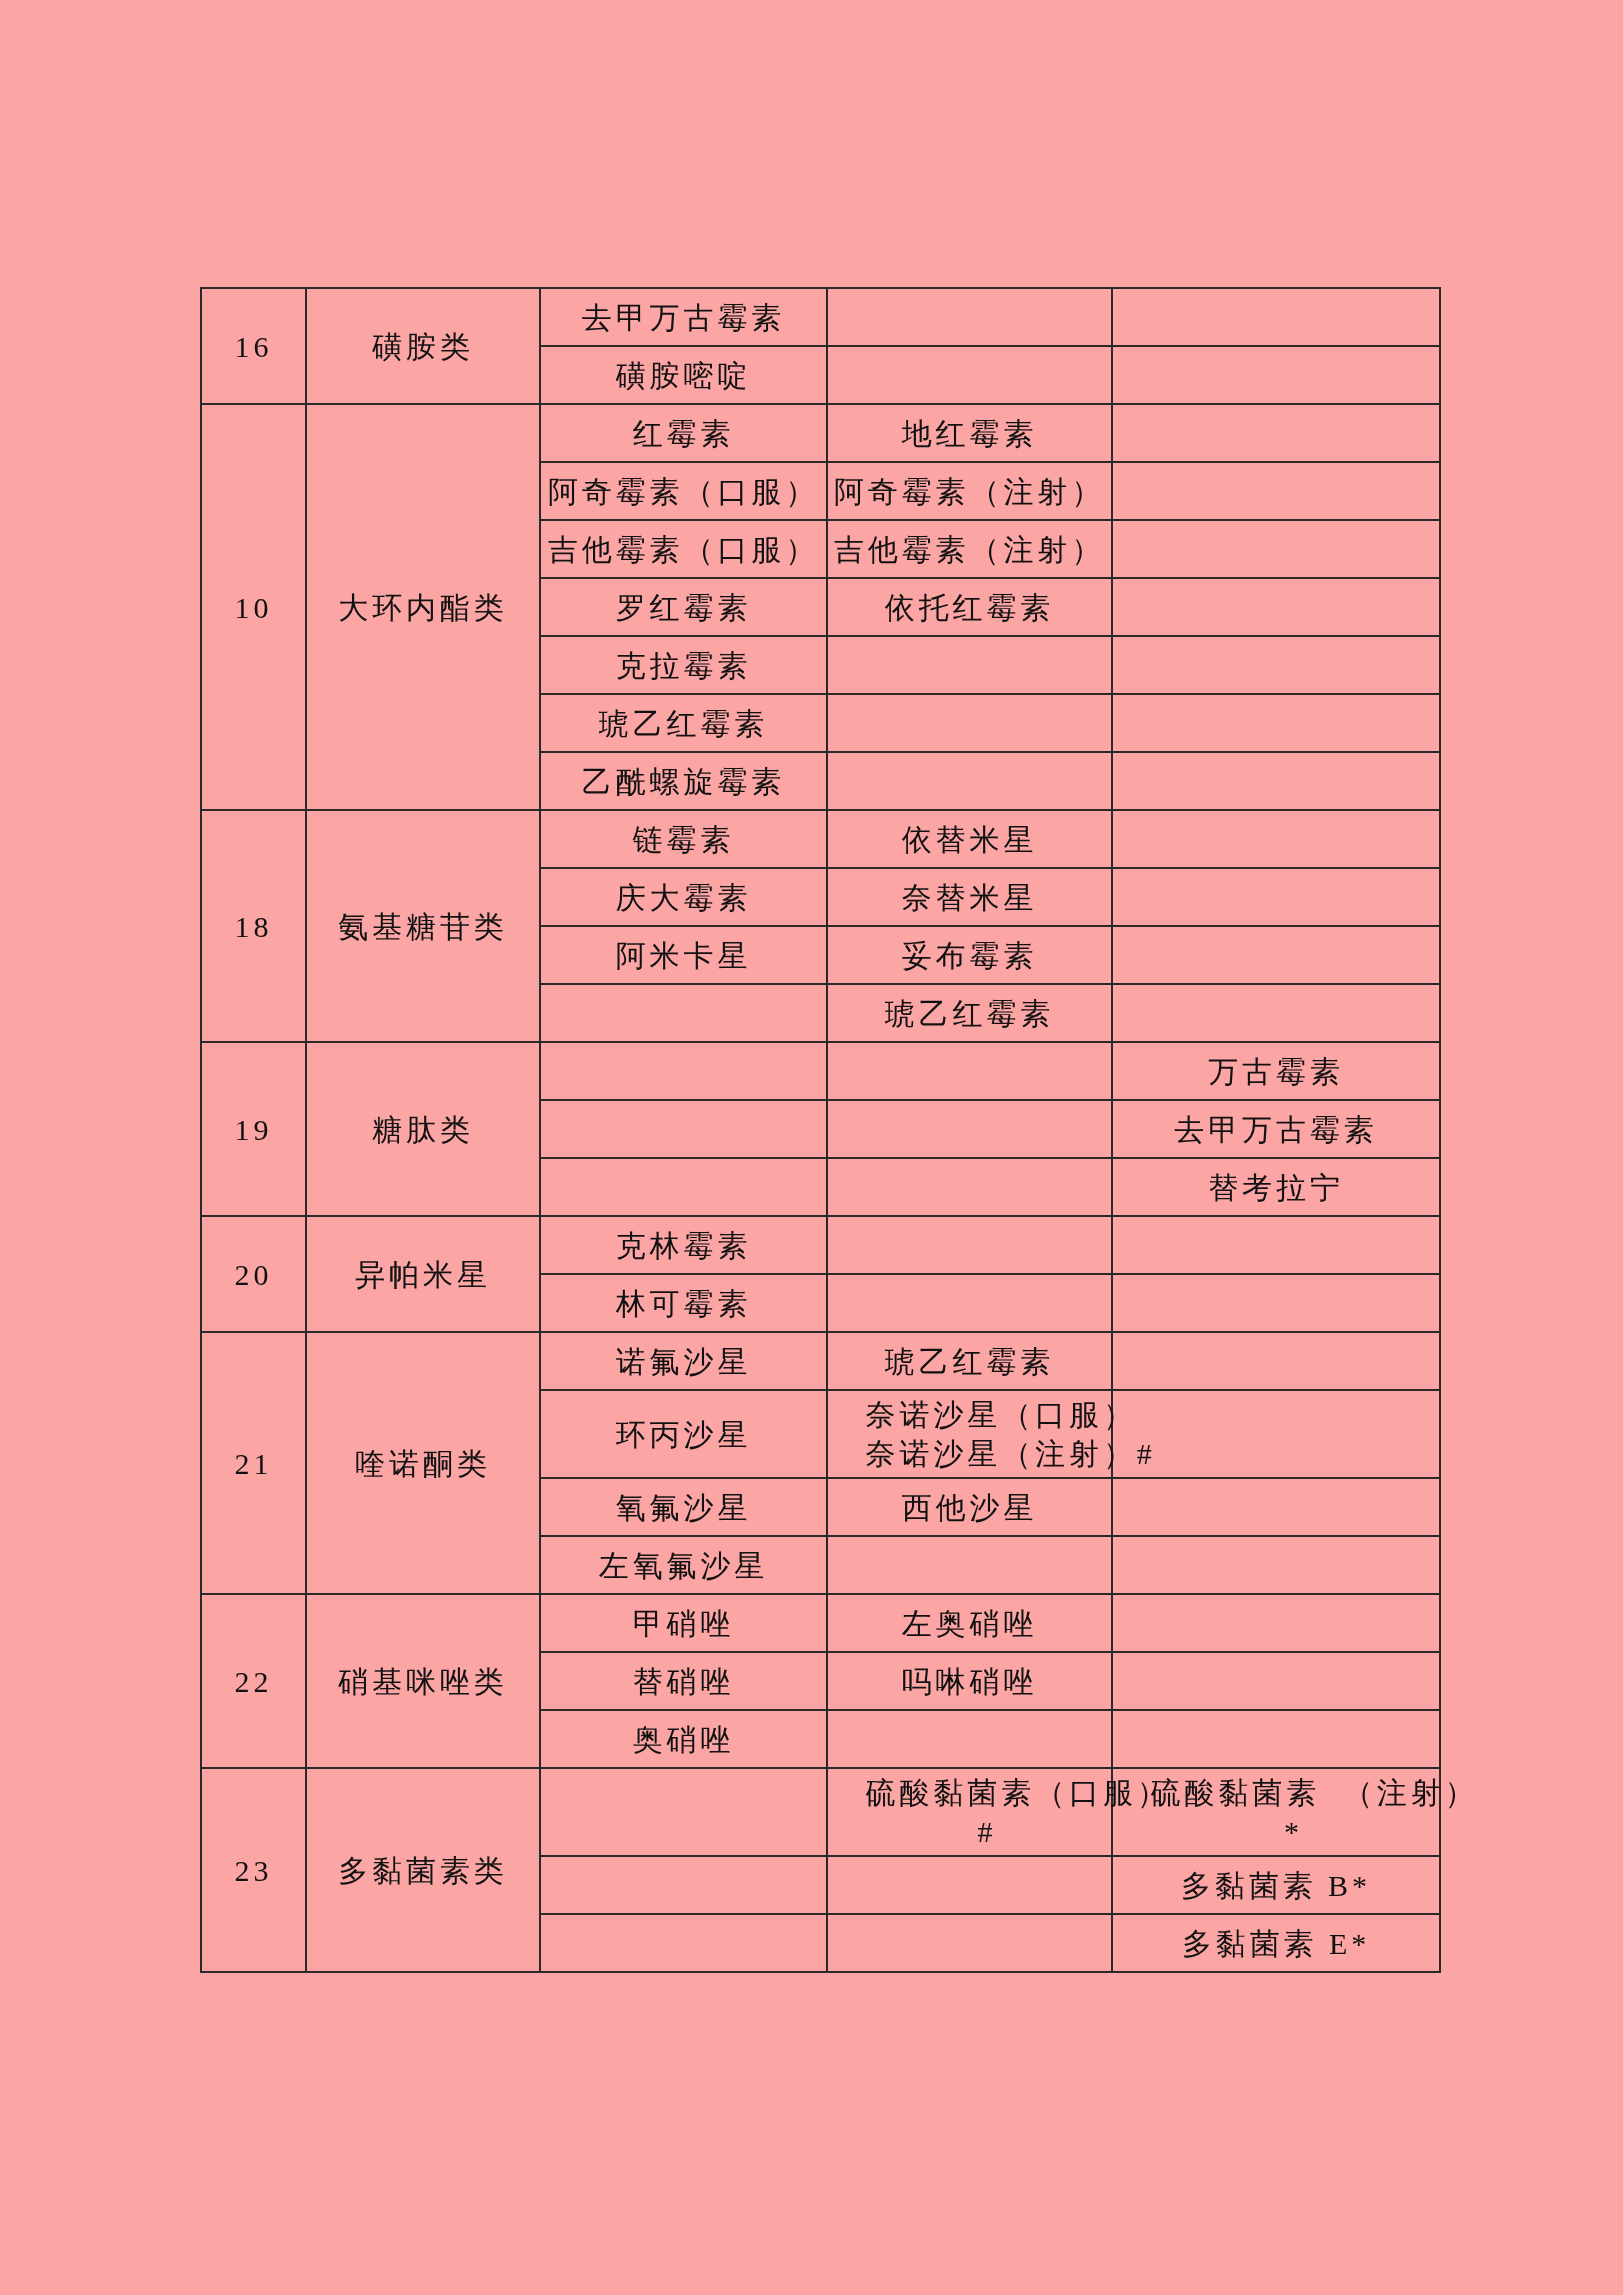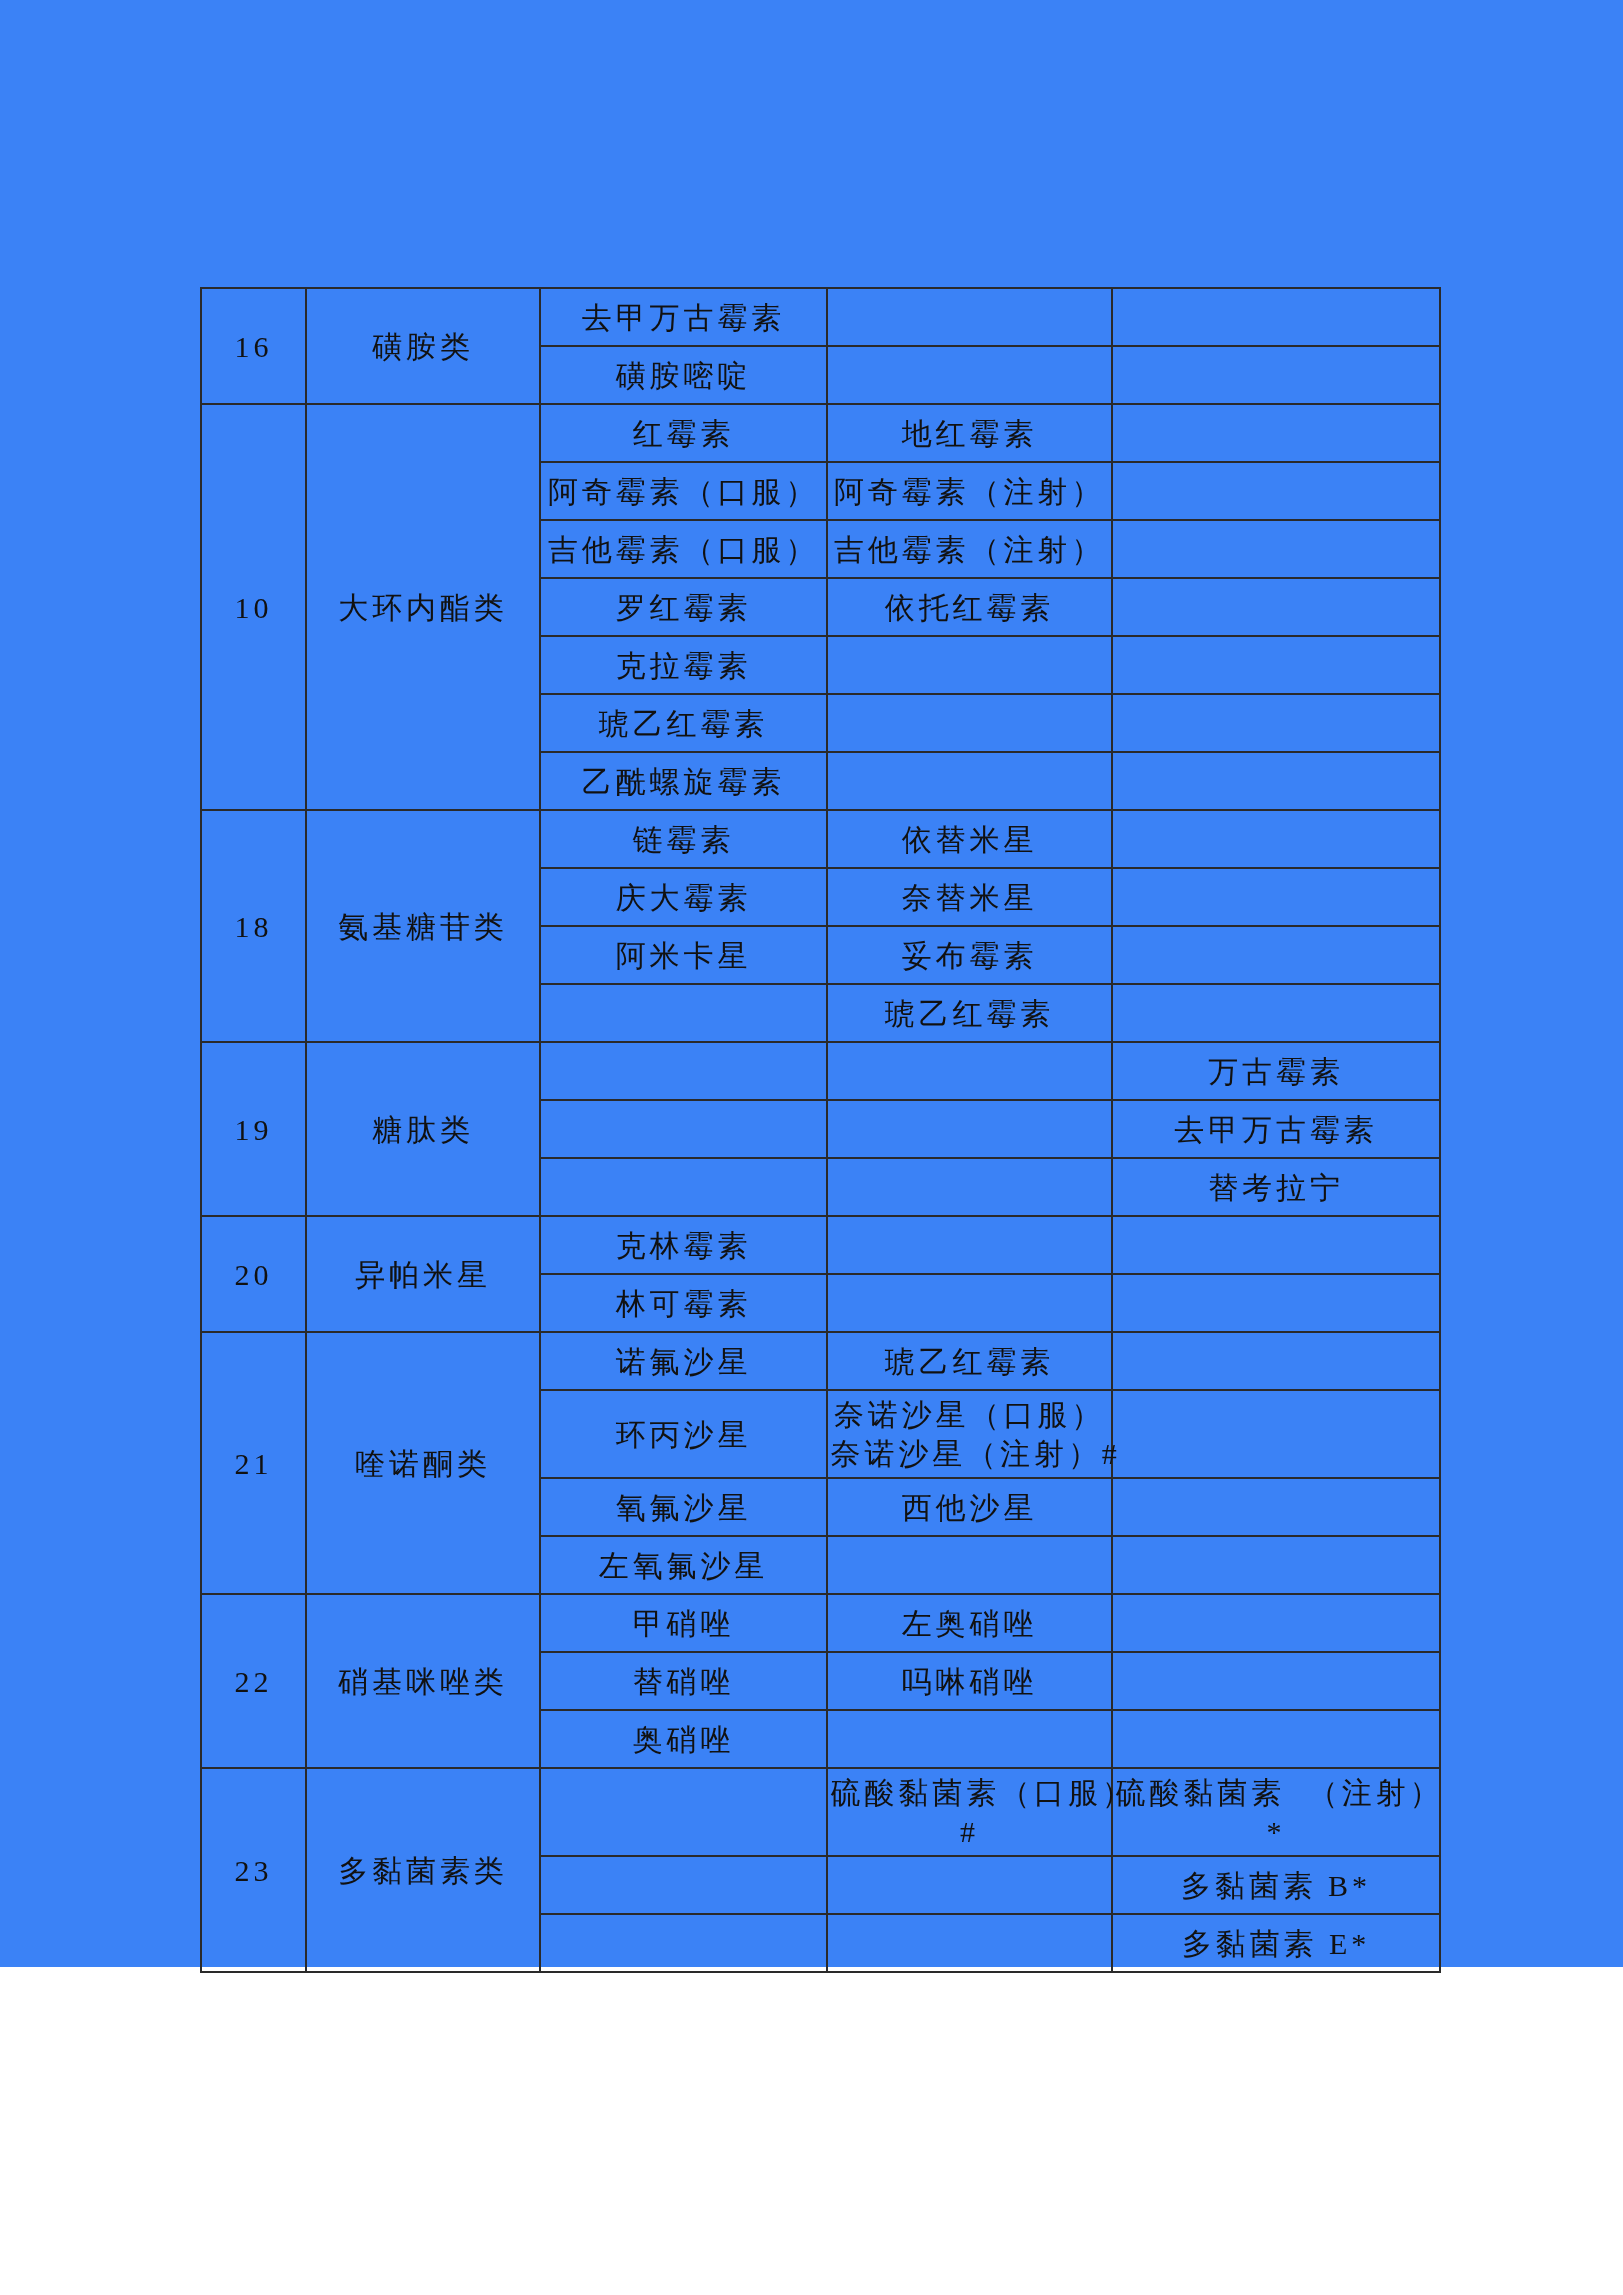--- a/index.html
+++ b/index.html
@@ -11,22 +11,22 @@
     width: 1623px;
     height: 2295px;
     position: relative;
     overflow: hidden;
     font-family: "Liberation Serif", "DejaVu Serif", serif;
     color: #111111;
   }
   .page {
     position: absolute;
     left: 0; top: 0;
-    width: 1623px; height: 1967px;
-    background: #3b82f6;
+    width: 1623px; height: 2295px;
+    background: #fca5a5;
   }
   table.drug-table {
     position: absolute;
     left: 200px;
     top: 287px;
     width: 1240px;
     border-collapse: collapse;
     table-layout: fixed;
   }
   table.drug-table td {
@@ -37,21 +37,21 @@
     font-size: 30px;
     line-height: 39px;
     letter-spacing: 3.9px;
     white-space: nowrap;
     overflow: visible;
   }
   table.drug-table tr { height: 58px; }
   table.drug-table tr.tall { height: 88px; }
   td.col-no { font-size: 29px; letter-spacing: 2.6px; }
   td.col-class { letter-spacing: 5.2px; }
-  .line { display: block; }
+  .line { display: block; margin-left: 35px; }
   col.c1 { width: 105px; }
   col.c2 { width: 234px; }
   col.c3 { width: 287px; }
   col.c4 { width: 285px; }
   col.c5 { width: 328px; }
 </style>
 </head>
 <body>
 
 <div class="page">

